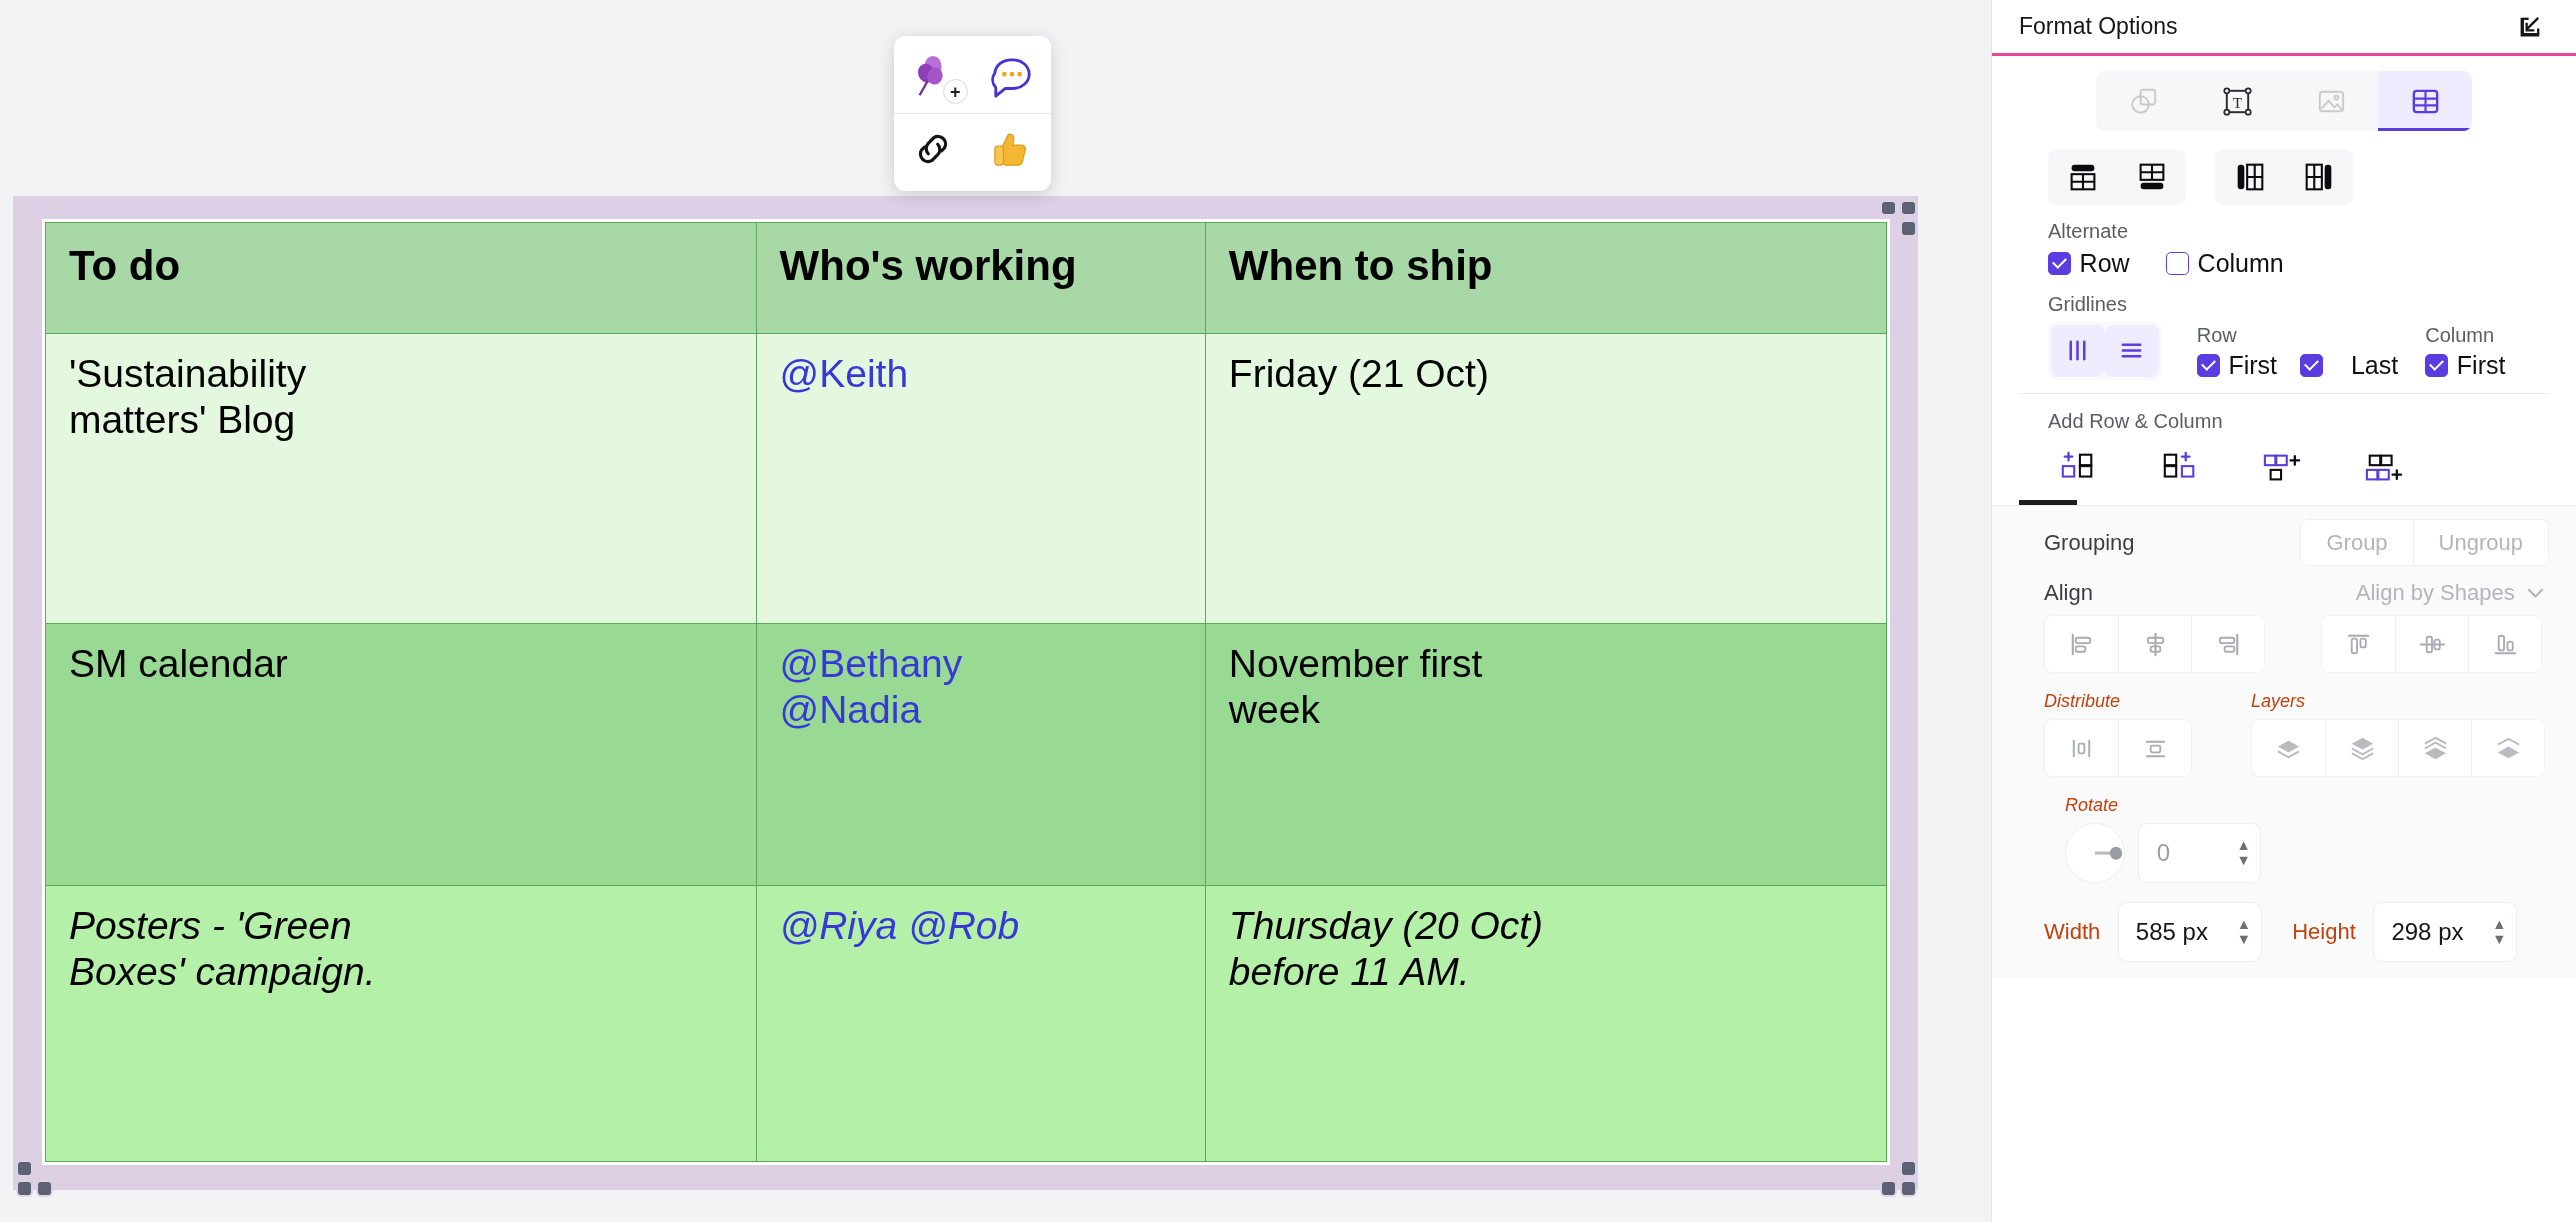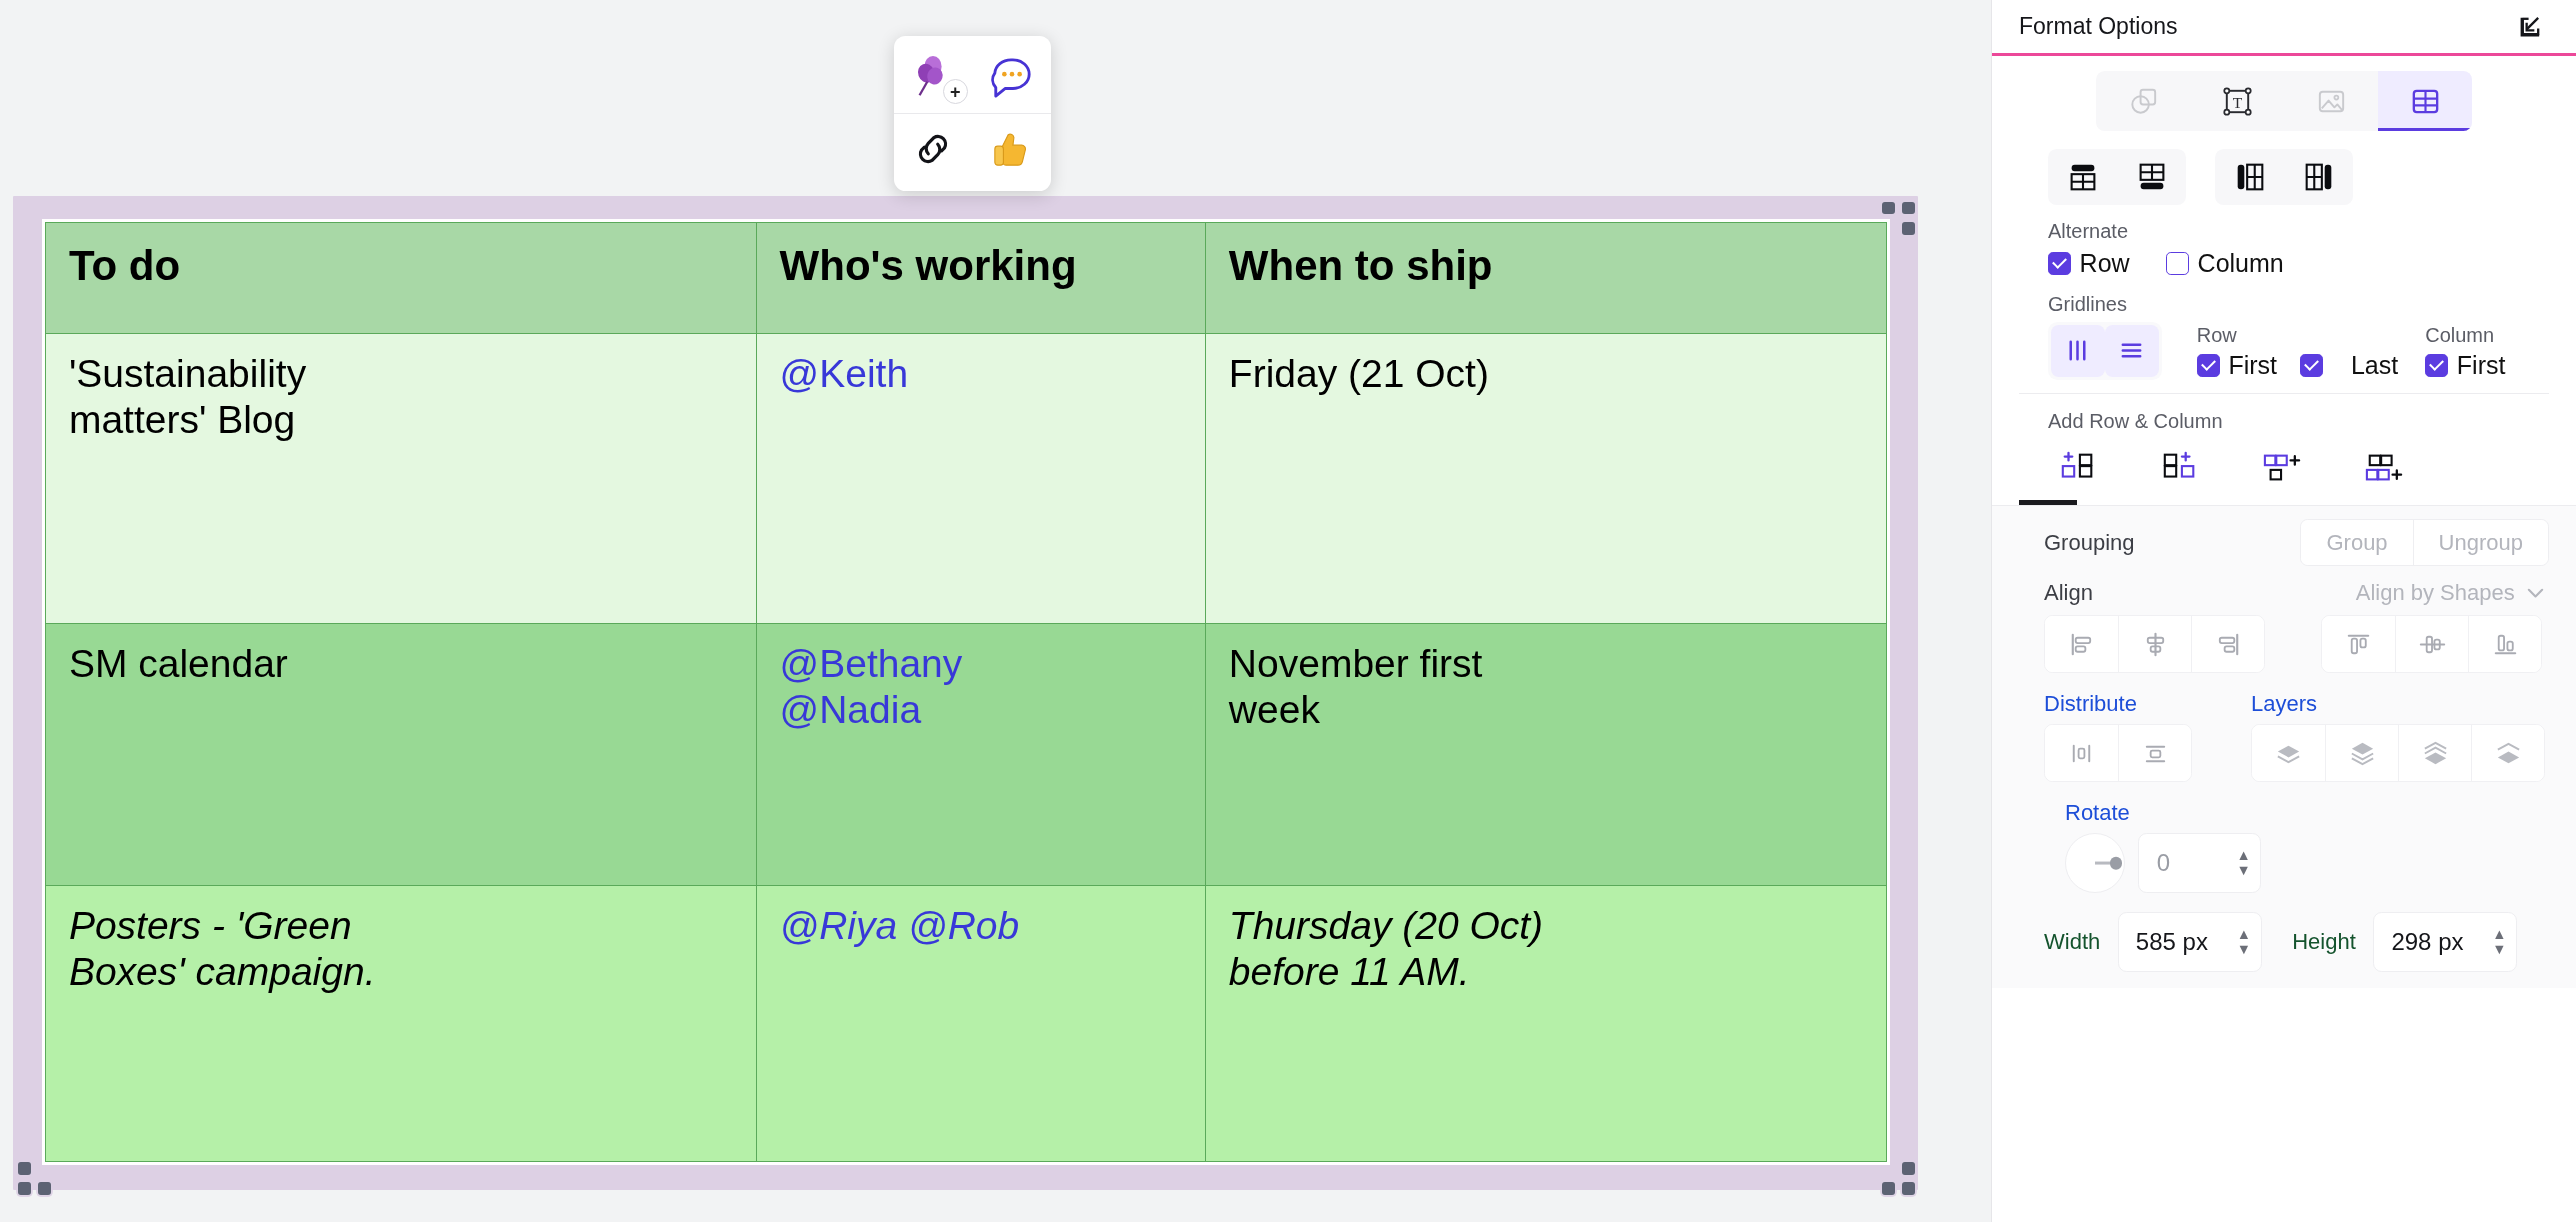--- a/index.html
+++ b/index.html
@@ -244,21 +244,21 @@
     display: flex; border: 1px solid #f0f0f3; border-radius: 8.6px; overflow: hidden; background:#fff;
   }
   .tool-btn {
     width: 73px; height: 56px;
     display: flex; align-items: center; justify-content: center;
     cursor: pointer; background: #fff;
   }
   .tool-btn + .tool-btn { border-left: 1px solid #f0f0f3; }
 
   .two-col { display: flex; padding-left: 52px; gap: 38px; align-items: flex-start; }
-  .col-head { font-size: 22px; color: #1d4ed8; margin-bottom: 7.7px; }
+  .col-head { font-size: 18px; color: #c2410c; margin-bottom: 7.7px; font-style: italic; }
 
   .rot-wrap { display: flex; align-items: center; gap: 13.4px; }
   .dial {
     width: 60px; height: 60px; border-radius: 50%;
     border: 1.4px solid #eeeef1; position: relative; background: #fff;
     cursor: pointer;
   }
   .dial .needle {
     position: absolute; left: 50%; top: 50%;
     width: 23px; height: 2.9px; background: #b8bac0; transform: translateY(-50%);
@@ -273,21 +273,21 @@
     border: 1px solid #eeeef1; border-radius: 8.6px;
     height: 60px; background: #fff; padding: 0 9.6px 0 17.3px; gap: 9.6px;
     min-width: 123px;
   }
   .numfield .val { font-size: 24px; color: #9a9da5; flex: 1; }
   .numfield.filled .val { color: #15161a; }
   .spin { display: flex; flex-direction: column; gap: 4.8px; cursor: pointer; }
   .spin span { font-size: 14.4px; line-height: 9.6px; color: #6c6f78; }
 
   .wh-row { display: flex; align-items: center; padding: 19px 0 0 52px; gap: 17.3px; }
-  .wh-label { font-size: 22px; color: #14532d; }
+  .wh-label { font-size: 22px; color: #c2410c; }
   .wh-field { min-width: 144px; }
 </style>
 </head>
 <body>
 
 <div id="app">
 
   <div id="canvas">
 
     <div id="selection-frame">

